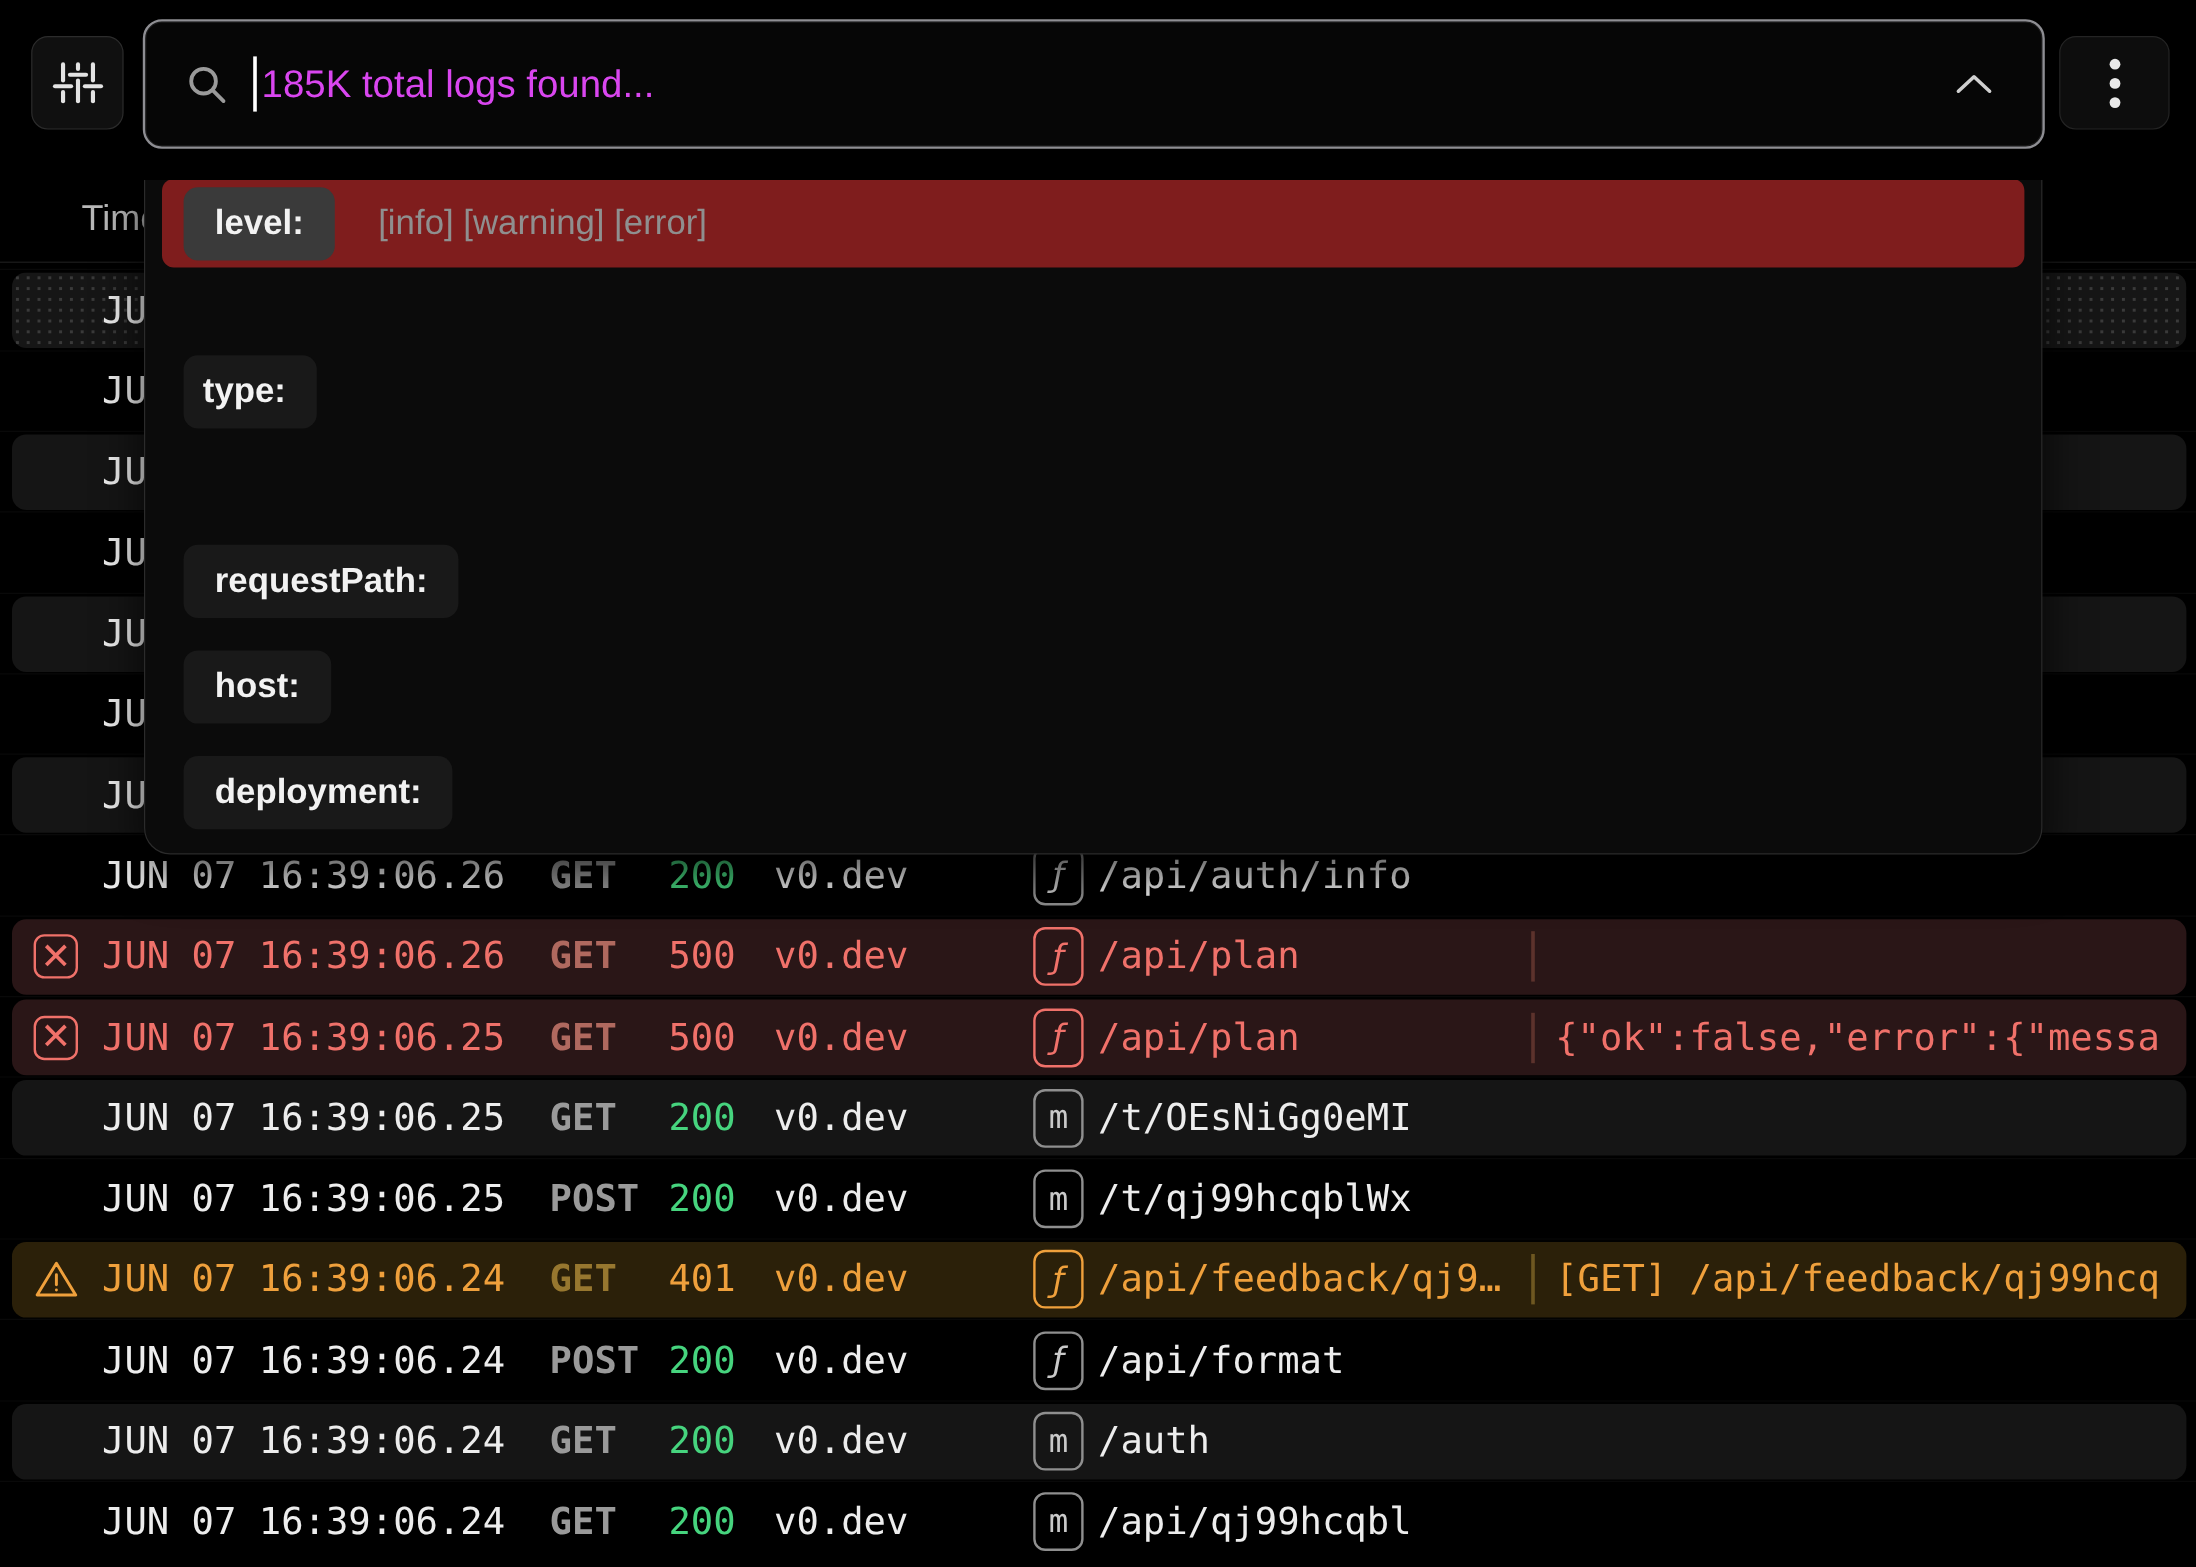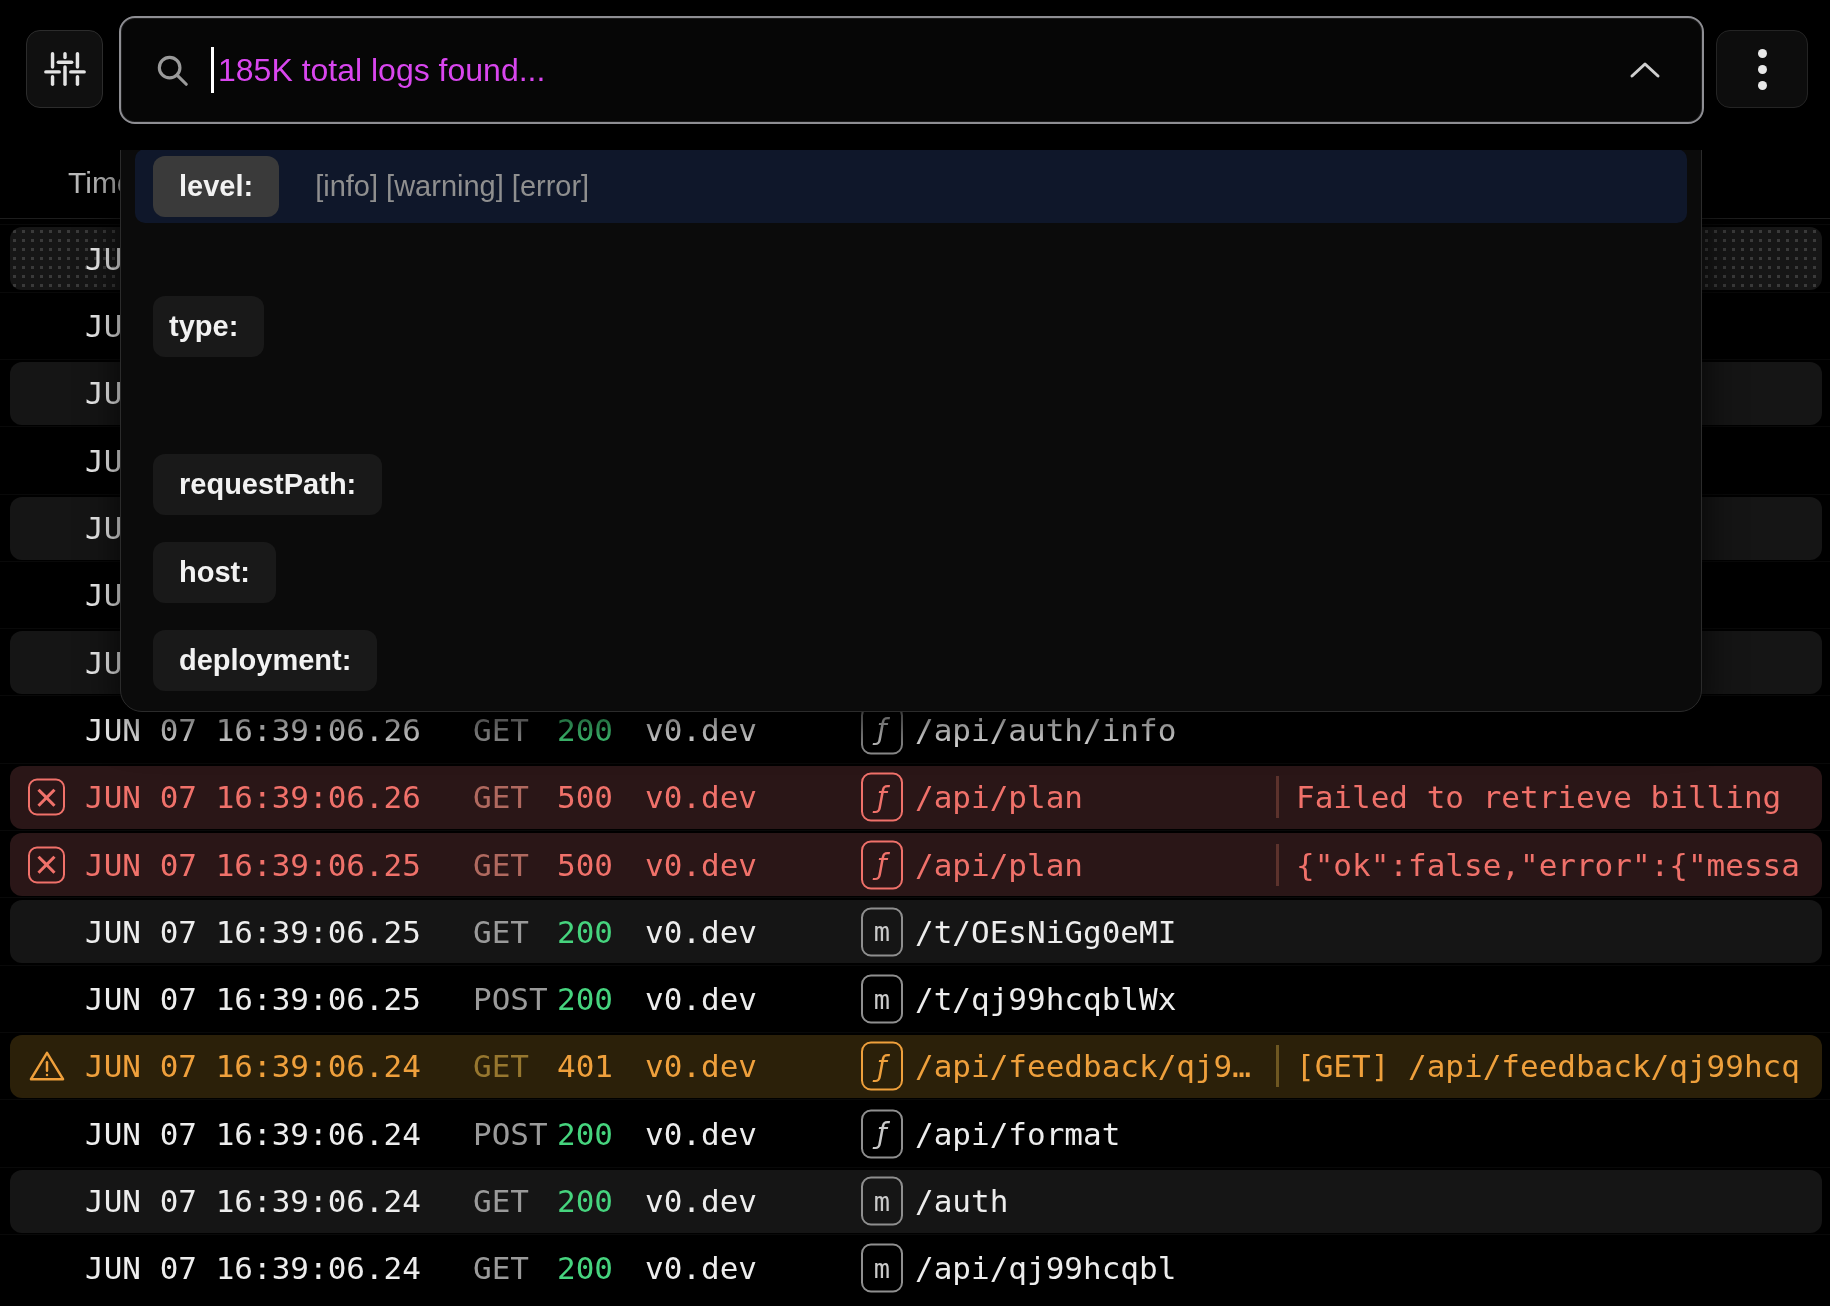--- a/index.html
+++ b/index.html
@@ -37,21 +37,21 @@
   .v-shimmer .rowbg{background:#161616;
       background-image:radial-gradient(#3a3a3a 1.6px, transparent 1.6px);
       background-size:9px 9px;}
   .v-error  .rowbg{background:var(--red-bg);}
   .v-warning .rowbg{background:var(--orange-bg);}
   .v-error{--fg:var(--red);--fg2:#b0695f;--icon:var(--red);--iconb:var(--red);}
   .v-warning{--fg:var(--orange);--fg2:#97772f;--icon:var(--orange);--iconb:var(--orange);}
   .log-row span{position:absolute;top:50%;transform:translateY(-50%);font-size:31px;white-space:pre;}
   .c-lvl {left:28px;}
   .c-time{left:85px;color:var(--fg);}
-  .c-method{left:473px;color:var(--fg2);}
+  .c-method{left:458px;color:var(--fg2);font-weight:bold;}
   .c-status{left:557px;color:var(--green);}
   .v-error .c-status{color:var(--red);}
   .v-warning .c-status{color:var(--orange);}
   .c-host{left:645px;color:var(--fg);}
   .src-box{position:absolute;left:861px;top:50%;transform:translateY(-50%);width:38px;height:45px;
            border:2.5px solid var(--iconb);border-radius:10px;color:var(--icon);
            display:flex;align-items:center;justify-content:center;}
   .src-box .g-f{font-family:"DejaVu Sans", sans-serif;font-style:italic;font-size:28px;line-height:1;}
   .src-box .g-m{font-family:"DejaVu Sans Mono", monospace;font-size:27px;line-height:1;}
   .c-path{left:915px;color:var(--fg);}
@@ -62,21 +62,21 @@
   .lvl-ico{position:absolute;left:28px;top:50%;transform:translateY(-50%);color:var(--fg);}
   .err-box{width:33px;height:33px;border:2.5px solid var(--red);border-radius:9px;color:var(--red);
            display:flex;align-items:center;justify-content:center;font-size:19px;
            font-family:"DejaVu Sans", sans-serif;}
 
   
   .dropdown{position:absolute;left:120px;top:128px;width:1580px;height:582px;z-index:20;
             background:#0b0b0b;border:1px solid #2b2b2b;border-radius:22px;
             box-shadow:0 14px 40px rgba(0,0,0,.75);overflow:hidden;}
   .sug-row{position:absolute;left:14px;top:20px;width:1552px;height:74px;border-radius:10px;
-           background:#0f172a;display:flex;align-items:center;cursor:pointer;}
+           background:#7f1d1d;display:flex;align-items:center;cursor:pointer;}
   .pill{font-family:"Liberation Sans", sans-serif;font-size:29px;font-weight:600;color:#f2f2f2;
         background:#191919;border-radius:12px;padding:14px 26px;white-space:nowrap;cursor:pointer;}
   .sug-row .pill{background:#3a3a3a;margin-left:18px;}
   .hint{font-family:"Liberation Sans", sans-serif;font-size:29px;color:#8f8f8f;margin-left:36px;
         white-space:nowrap;}
   .p-item{position:absolute;left:32px;}
   .p1{top:167px;padding-left:16px;} .p2{top:237px;} .p3{top:325px;} .p4{top:413px;} .p5{top:501px;}
 
   svg{display:block;}
 </style>
@@ -194,21 +194,20 @@
       <span class="c-lvl lvl-ico"><span class="err-box">✕</span></span>
       <span class="c-time">JUN 07 16:39:06.26</span>
       <span class="c-method">GET</span>
       <span class="c-status">500</span>
       <span class="c-host">v0.dev</span>
       <div class="src-box">
           <span class="glyph g-f">ƒ</span>
         </div>
       <span class="c-path">/api/plan</span>
       <div class="c-divider"></div>
-      <span class="c-msg">Failed to retrieve billing</span>
     </div>
       <div class="log-row v-error" style="top: 830px;">
       <div class="rowbg"></div>
       <span class="c-lvl lvl-ico"><span class="err-box">✕</span></span>
       <span class="c-time">JUN 07 16:39:06.25</span>
       <span class="c-method">GET</span>
       <span class="c-status">500</span>
       <span class="c-host">v0.dev</span>
       <div class="src-box">
           <span class="glyph g-f">ƒ</span>

